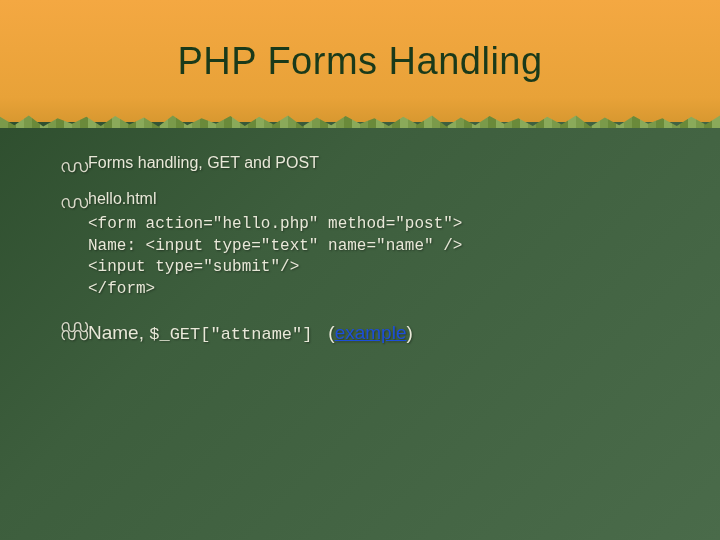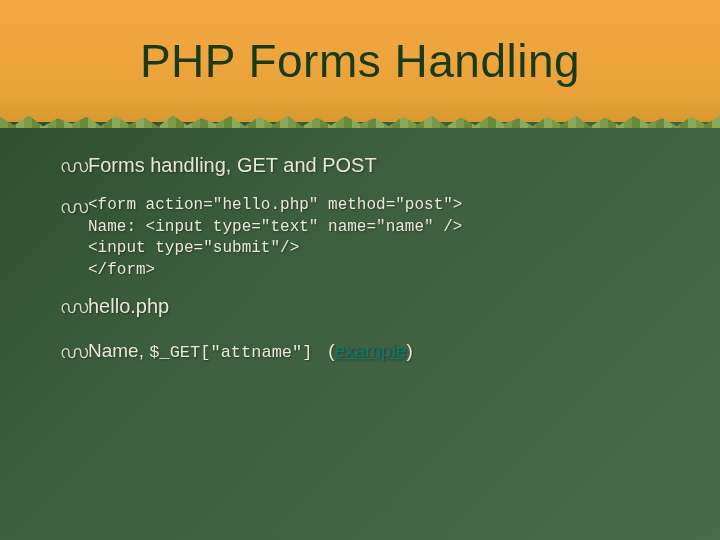--- a/index.html
+++ b/index.html
@@ -30,21 +30,21 @@
   background: repeating-linear-gradient(90deg,
     #7a9a4a 0px, #7a9a4a 8px,
     #6a8a3a 8px, #6a8a3a 16px,
     #8aaa5a 16px, #8aaa5a 24px);
   clip-path: polygon(
     0% 20%, 2% 80%, 4% 10%, 6% 90%, 8% 30%, 10% 70%, 12% 20%, 14% 85%, 16% 15%, 18% 75%, 20% 25%, 22% 90%, 24% 10%, 26% 80%, 28% 30%, 30% 70%, 32% 15%, 34% 85%, 36% 20%, 38% 75%, 40% 10%, 42% 90%, 44% 25%, 46% 80%, 48% 15%, 50% 70%, 52% 30%, 54% 85%, 56% 20%, 58% 75%, 60% 10%, 62% 90%, 64% 25%, 66% 80%, 68% 15%, 70% 70%, 72% 30%, 74% 85%, 76% 20%, 78% 75%, 80% 10%, 82% 90%, 84% 25%, 86% 80%, 88% 15%, 90% 70%, 92% 30%, 94% 85%, 96% 20%, 98% 75%, 100% 10%,
     100% 100%, 0% 100%
   );
 }
 .title {
-  font-size: 46px;
+  font-size: 38px;
   color: #1a3a1a;
   font-weight: normal;
   letter-spacing: 0.5px;
 }
 .content {
   padding: 32px 60px 0 88px;
   color: #e8e8d8;
 }
 .bullet-row {
   position: relative;
@@ -52,39 +52,39 @@
 }
 .bullet-icon {
   position: absolute;
   left: -28px;
   top: 2px;
   font-size: 18px;
   color: #d8d8c8;
   text-shadow: 1px 1px 2px rgba(0,0,0,0.4);
 }
 .bullet-text {
-  font-size: 20px;
+  font-size: 16px;
   color: #e8e8d8;
   text-shadow: 1px 1px 2px rgba(0,0,0,0.4);
 }
 .code-block {
   font-family: 'Courier New', monospace;
   font-size: 16px;
   color: #e8e8d8;
   line-height: 1.35;
   margin: 6px 0 14px 0;
   text-shadow: 1px 1px 2px rgba(0,0,0,0.4);
   white-space: pre;
 }
 .inline-code {
   font-family: 'Courier New', monospace;
   font-size: 17px;
 }
 .link {
-  color: #0f766e;
+  color: #1d4ed8;
   text-decoration: underline;
 }
 .sp1 { margin-bottom: 18px; }
 .sp2 { margin-bottom: 6px; }
 .last-row .bullet-text { font-size: 19px; }
 </style>
 </head>
 <body>
 
 <div class="header-band">
@@ -93,29 +93,29 @@
 
 <div class="content">
 
   <div class="bullet-row sp1">
     <span class="bullet-icon">൜</span>
     <span class="bullet-text">Forms handling, GET and POST</span>
   </div>
 
   <div class="bullet-row sp2">
     <span class="bullet-icon">൜</span>
+    <span class="bullet-text">hello.html</span>
   </div>
   <div class="code-block">&lt;form action="hello.php" method="post"&gt;
 Name: &lt;input type="text" name="name" /&gt;
 &lt;input type="submit"/&gt;
 &lt;/form&gt;</div>
 
   <div class="bullet-row sp2">
     <span class="bullet-icon">൜</span>
-    <span class="bullet-text">hello.php</span>
   </div>
 
   <div class="bullet-row last-row" style="margin-top:22px;">
     <span class="bullet-icon">൜</span>
     <span class="bullet-text">
       <span>Name, </span><span class="inline-code">$_GET["attname"]</span>&nbsp;&nbsp;&nbsp;<span>(</span><span class="link">example</span><span>)</span>
     </span>
   </div>
 
 </div>

